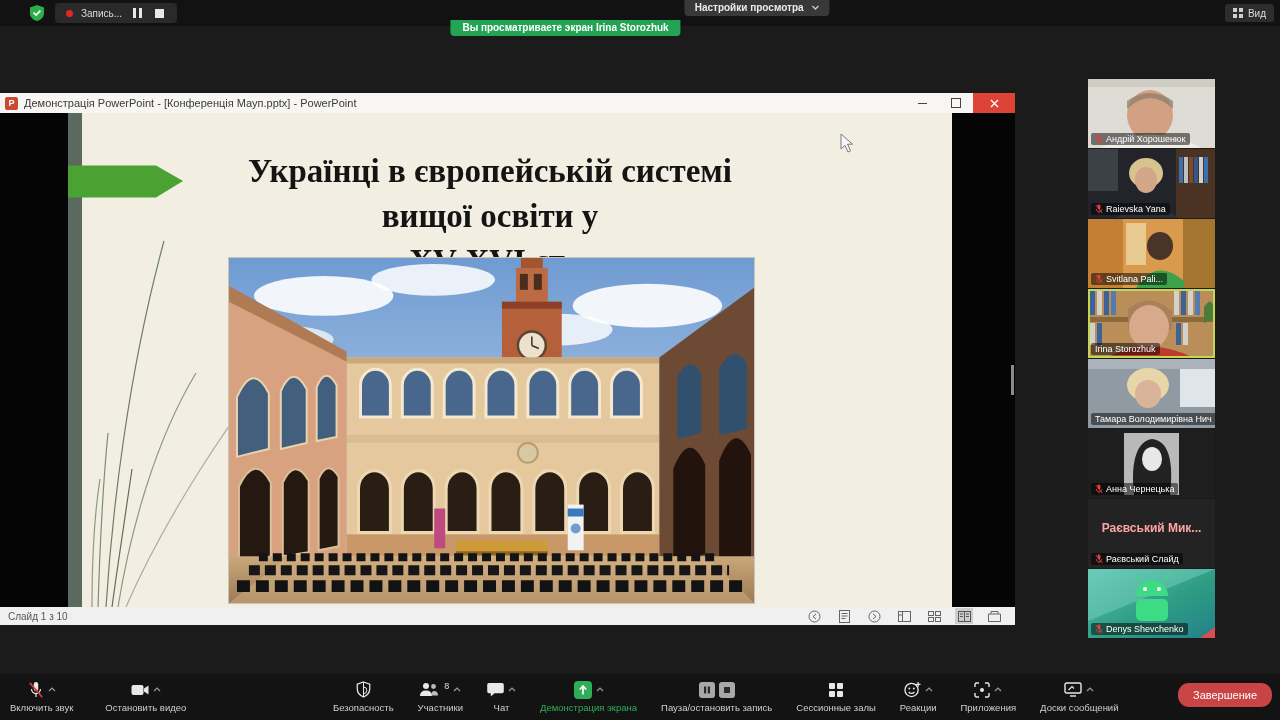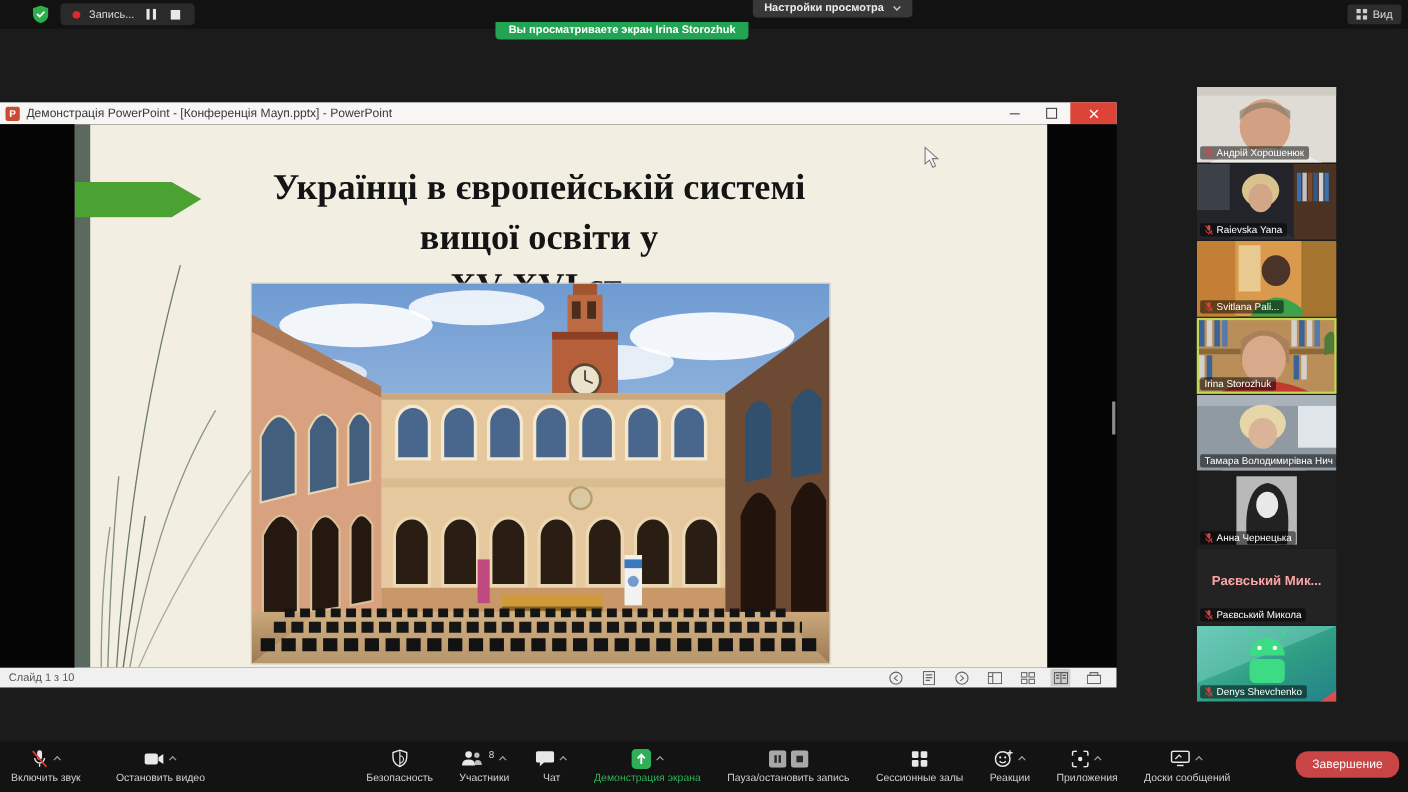--- a/index.html
+++ b/index.html
@@ -431,21 +431,21 @@
 
   <div class="tile" style="top:420px">
     <div class="tile-text">Раєвський Мик...</div>
     <div class="nm">
       <svg width="8" height="10" viewBox="0 0 10 12">
           <rect x="3.2" y="0.5" width="3.6" height="6" rx="1.8" fill="#e04040"></rect>
           <path d="M1.5 6 a3.5 3.5 0 0 0 7 0" stroke="#e04040" fill="none"></path>
           <line x1="5" y1="9.5" x2="5" y2="11.5" stroke="#e04040"></line>
           <line x1="1" y1="1" x2="9" y2="11" stroke="#e04040" stroke-width="1.2"></line>
         </svg>
-      <span>Раєвський Микола</span>
+      <span>Раєвський Слайд</span>
     </div>
   </div>
 
   <div class="tile" style="top:490px">
     <svg width="127" height="69" viewBox="0 0 127 69">
       <defs>
         <linearGradient id="droidbg" x1="0" y1="0" x2="1" y2="1">
           <stop offset="0" stop-color="#59c6b2"></stop>
             <stop offset="0.55" stop-color="#2f9d84"></stop>
             <stop offset="1" stop-color="#23818a"></stop>

